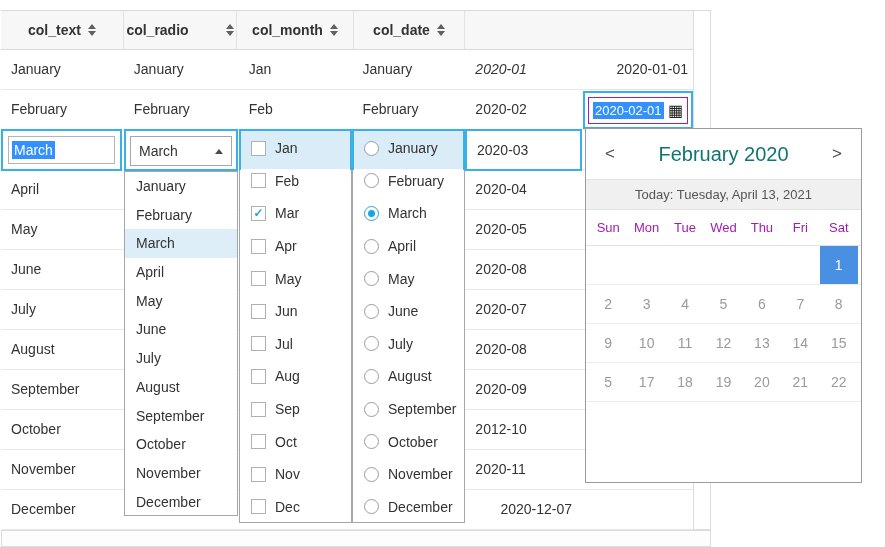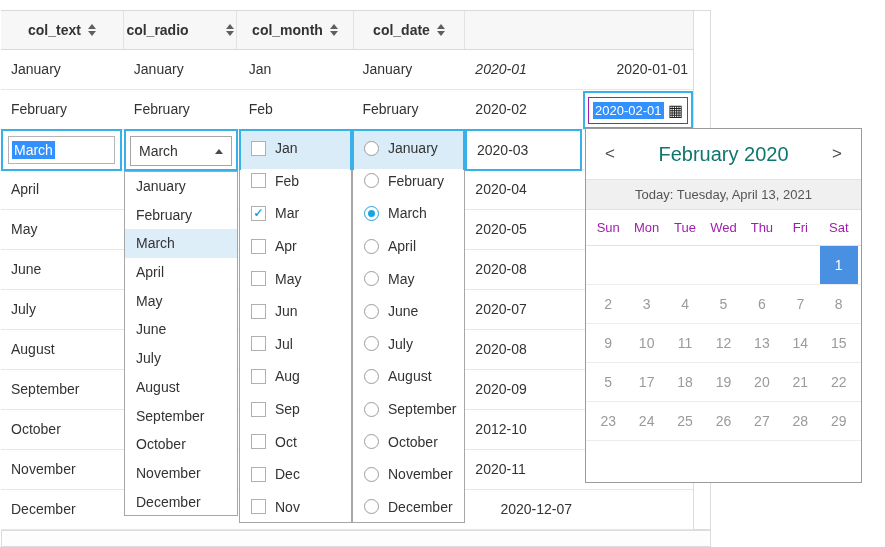--- a/index.html
+++ b/index.html
@@ -280,25 +280,25 @@
         <div class="itm">
           <span class="cb"></span>
           <span class="itm-label">Sep</span>
         </div>
         <div class="itm">
           <span class="cb"></span>
           <span class="itm-label">Oct</span>
         </div>
         <div class="itm">
           <span class="cb"></span>
+          <span class="itm-label">Nov</span>
+        </div>
+        <div class="itm">
+          <span class="cb"></span>
           <span class="itm-label">Dec</span>
-        </div>
-        <div class="itm">
-          <span class="cb"></span>
-          <span class="itm-label">Nov</span>
         </div>
       </div>
   </div>
 
   <div class="popup" id="radio-popup">
     <div class="cell-hl"></div>
     <div class="cell-edge"></div>
     <div class="items" id="radio-items">
         <div class="itm">
           <span class="rd"></span>
@@ -406,29 +406,20 @@
         </div>
         <div class="dp-week">
           <div class="dp-day">5</div>
           <div class="dp-day">17</div>
           <div class="dp-day">18</div>
           <div class="dp-day">19</div>
           <div class="dp-day">20</div>
           <div class="dp-day">21</div>
           <div class="dp-day">22</div>
         </div>
-        <div class="dp-week">
-          <div class="dp-day">23</div>
-          <div class="dp-day">24</div>
-          <div class="dp-day">25</div>
-          <div class="dp-day">26</div>
-          <div class="dp-day">27</div>
-          <div class="dp-day">28</div>
-          <div class="dp-day">29</div>
-        </div>
         <div class="dp-week last">
           <div class="dp-day"></div>
           <div class="dp-day"></div>
           <div class="dp-day"></div>
           <div class="dp-day"></div>
           <div class="dp-day"></div>
           <div class="dp-day"></div>
           <div class="dp-day"></div>
         </div>
       </div>

